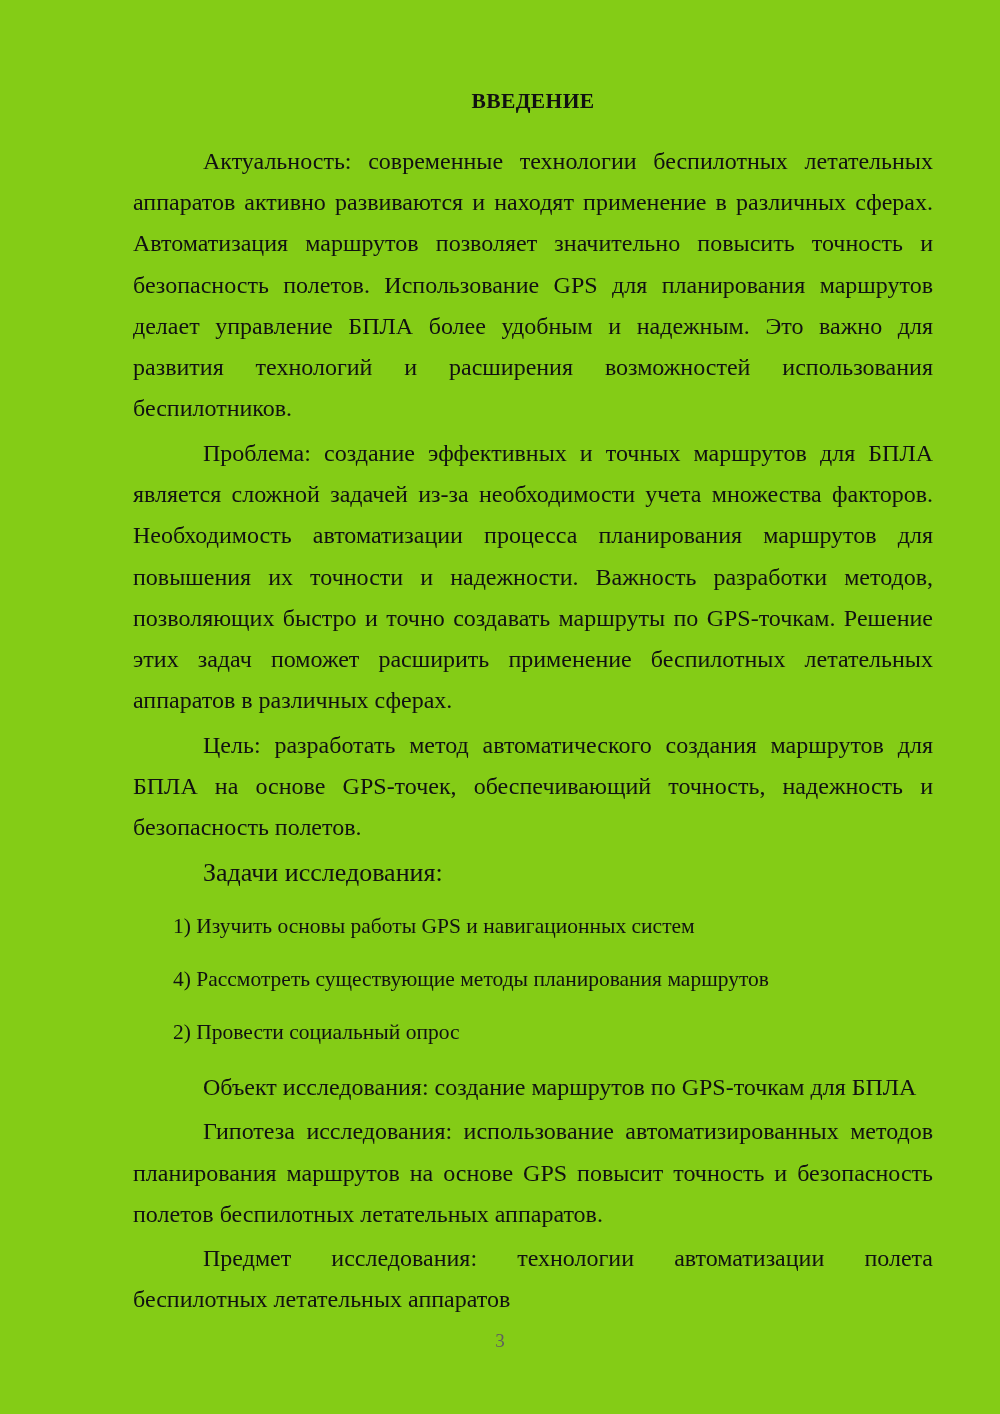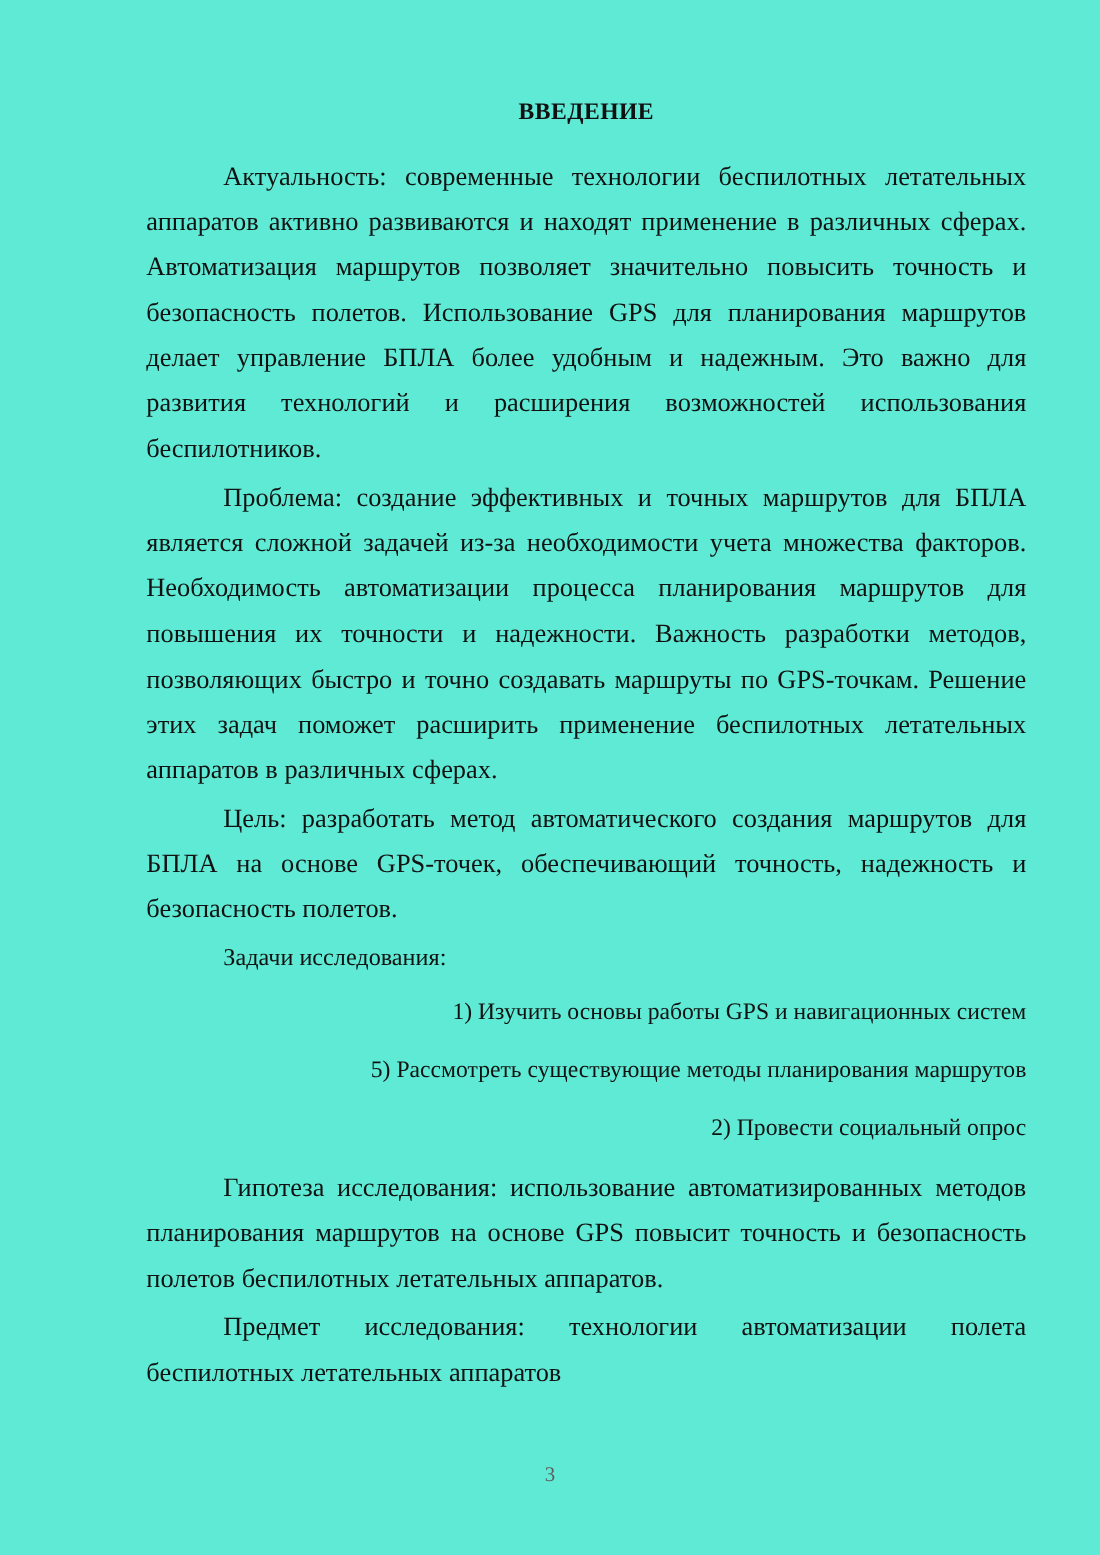--- a/index.html
+++ b/index.html
@@ -11,21 +11,21 @@
   body {
     font-family: "Liberation Serif", "DejaVu Serif", serif;
     color: #111111;
     -webkit-font-smoothing: antialiased;
   }
   .page {
     position: relative;
     width: 1000px;
     height: 1414px;
     margin: 0 auto;
-    background: #5eead4;
+    background: #84cc16;
     box-sizing: border-box;
     overflow: hidden;
   }
   .content {
     position: absolute;
     left: 133px;
     top: 88px;
     width: 800px;
   }
   .doc-title {
@@ -46,27 +46,27 @@
     hyphens: none;
   }
   .list {
     list-style: none;
     margin: 10px 0 8px 0;
     padding: 0;
   }
   .list-item {
     font-size: 21.5px;
     line-height: 1.72;
-    text-align: right;
+    text-align: left;
     padding-left: 40px;
     margin: 0 0 16px 0;
     white-space: nowrap;
   }
   .tasks-lead {
-    font-size: 22px;
+    font-size: 26px;
     line-height: 1.72;
     text-indent: 70px;
     margin: 0 0 12px 0;
   }
   .page-number {
     position: absolute;
     left: 0;
     right: 0;
     top: 1330px;
     text-align: center;
@@ -86,24 +86,25 @@
     <p class="para">Актуальность: современные технологии беспилотных летательных аппаратов активно развиваются и находят применение в различных сферах. Автоматизация маршрутов позволяет значительно повысить точность и безопасность полетов. Использование GPS для планирования маршрутов делает управление БПЛА более удобным и надежным. Это важно для развития технологий и расширения возможностей использования беспилотников.</p>
 
     <p class="para">Проблема: создание эффективных и точных маршрутов для БПЛА является сложной задачей из-за необходимости учета множества факторов. Необходимость автоматизации процесса планирования маршрутов для повышения их точности и надежности. Важность разработки методов, позволяющих быстро и точно создавать маршруты по GPS-точкам. Решение этих задач поможет расширить применение беспилотных летательных аппаратов в различных сферах.</p>
 
     <p class="para">Цель: разработать метод автоматического создания маршрутов для БПЛА на основе GPS-точек, обеспечивающий точность, надежность и безопасность полетов.</p>
 
     <p class="tasks-lead">Задачи исследования:</p>
 
     <ol class="list">
       <li class="list-item">1) Изучить основы работы GPS и навигационных систем</li>
-      <li class="list-item">5) Рассмотреть существующие методы планирования маршрутов</li>
+      <li class="list-item">4) Рассмотреть существующие методы планирования маршрутов</li>
       <li class="list-item">2) Провести социальный опрос</li>
     </ol>
 
+    <p class="para">Объект исследования: создание маршрутов по GPS-точкам для БПЛА</p>
 
     <p class="para">Гипотеза исследования: использование автоматизированных методов планирования маршрутов на основе GPS повысит точность и безопасность полетов беспилотных летательных аппаратов.</p>
 
     <p class="para">Предмет исследования: технологии автоматизации полета беспилотных летательных аппаратов</p>
 
   </div>
 
   <div class="page-number">3</div>
 
 </div>

